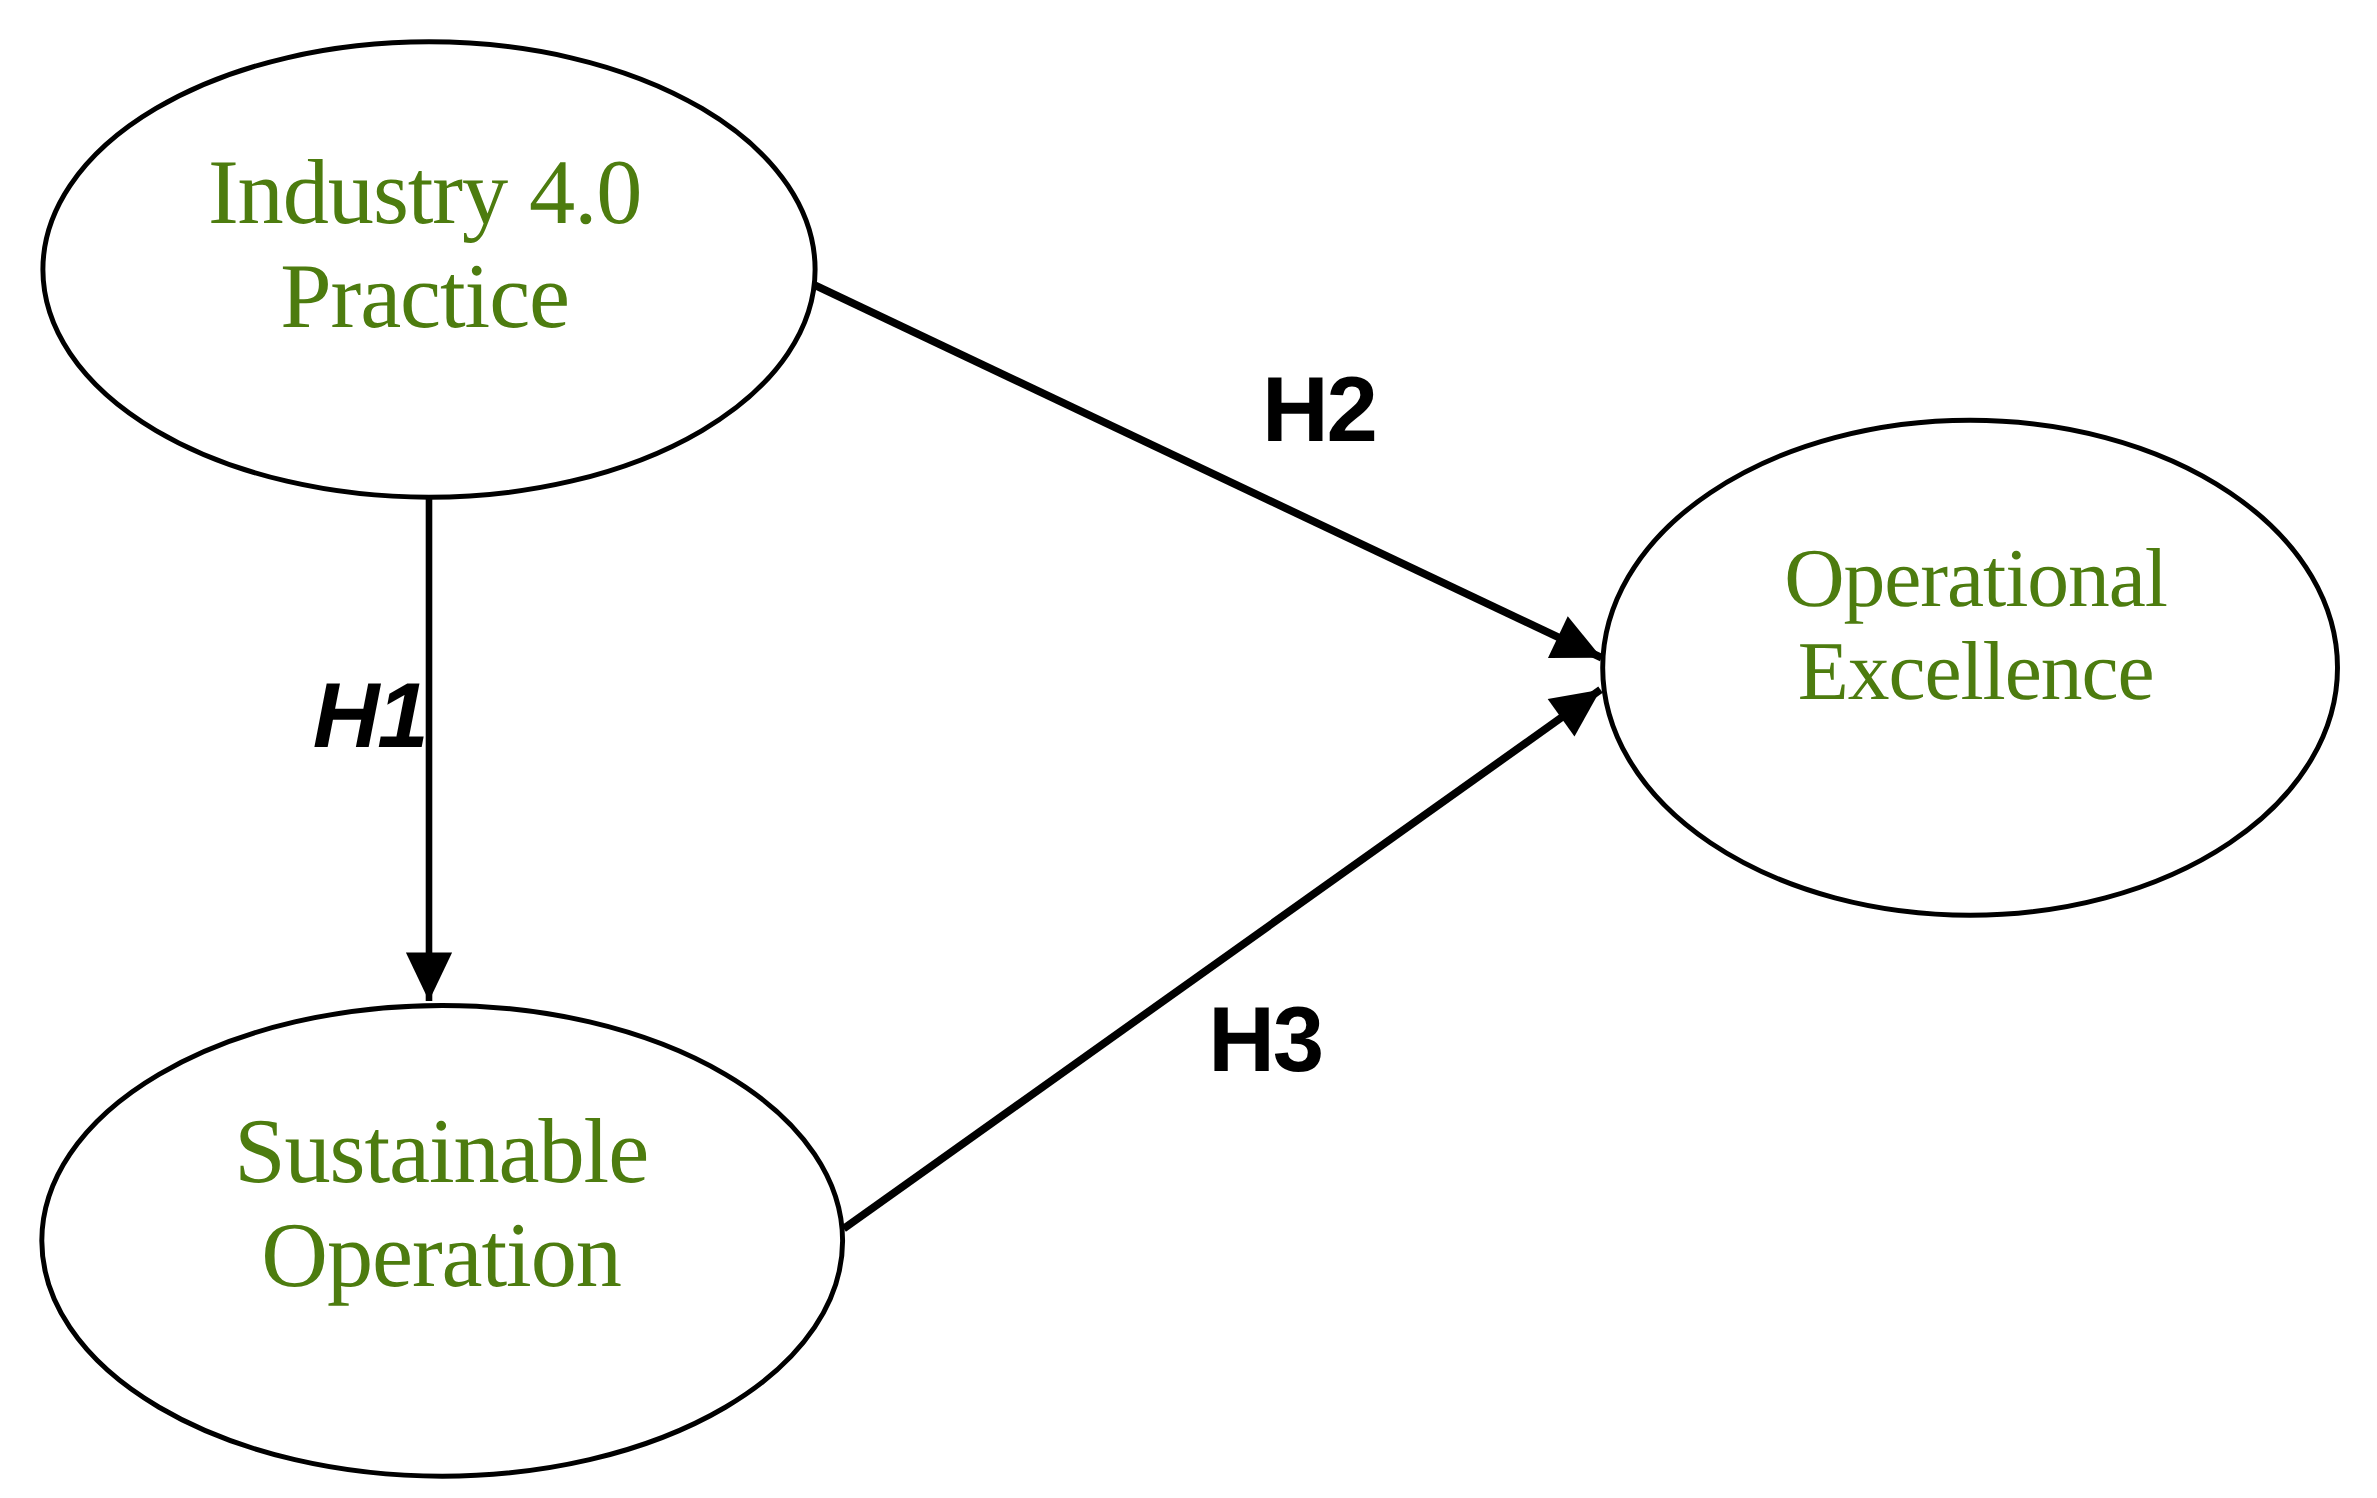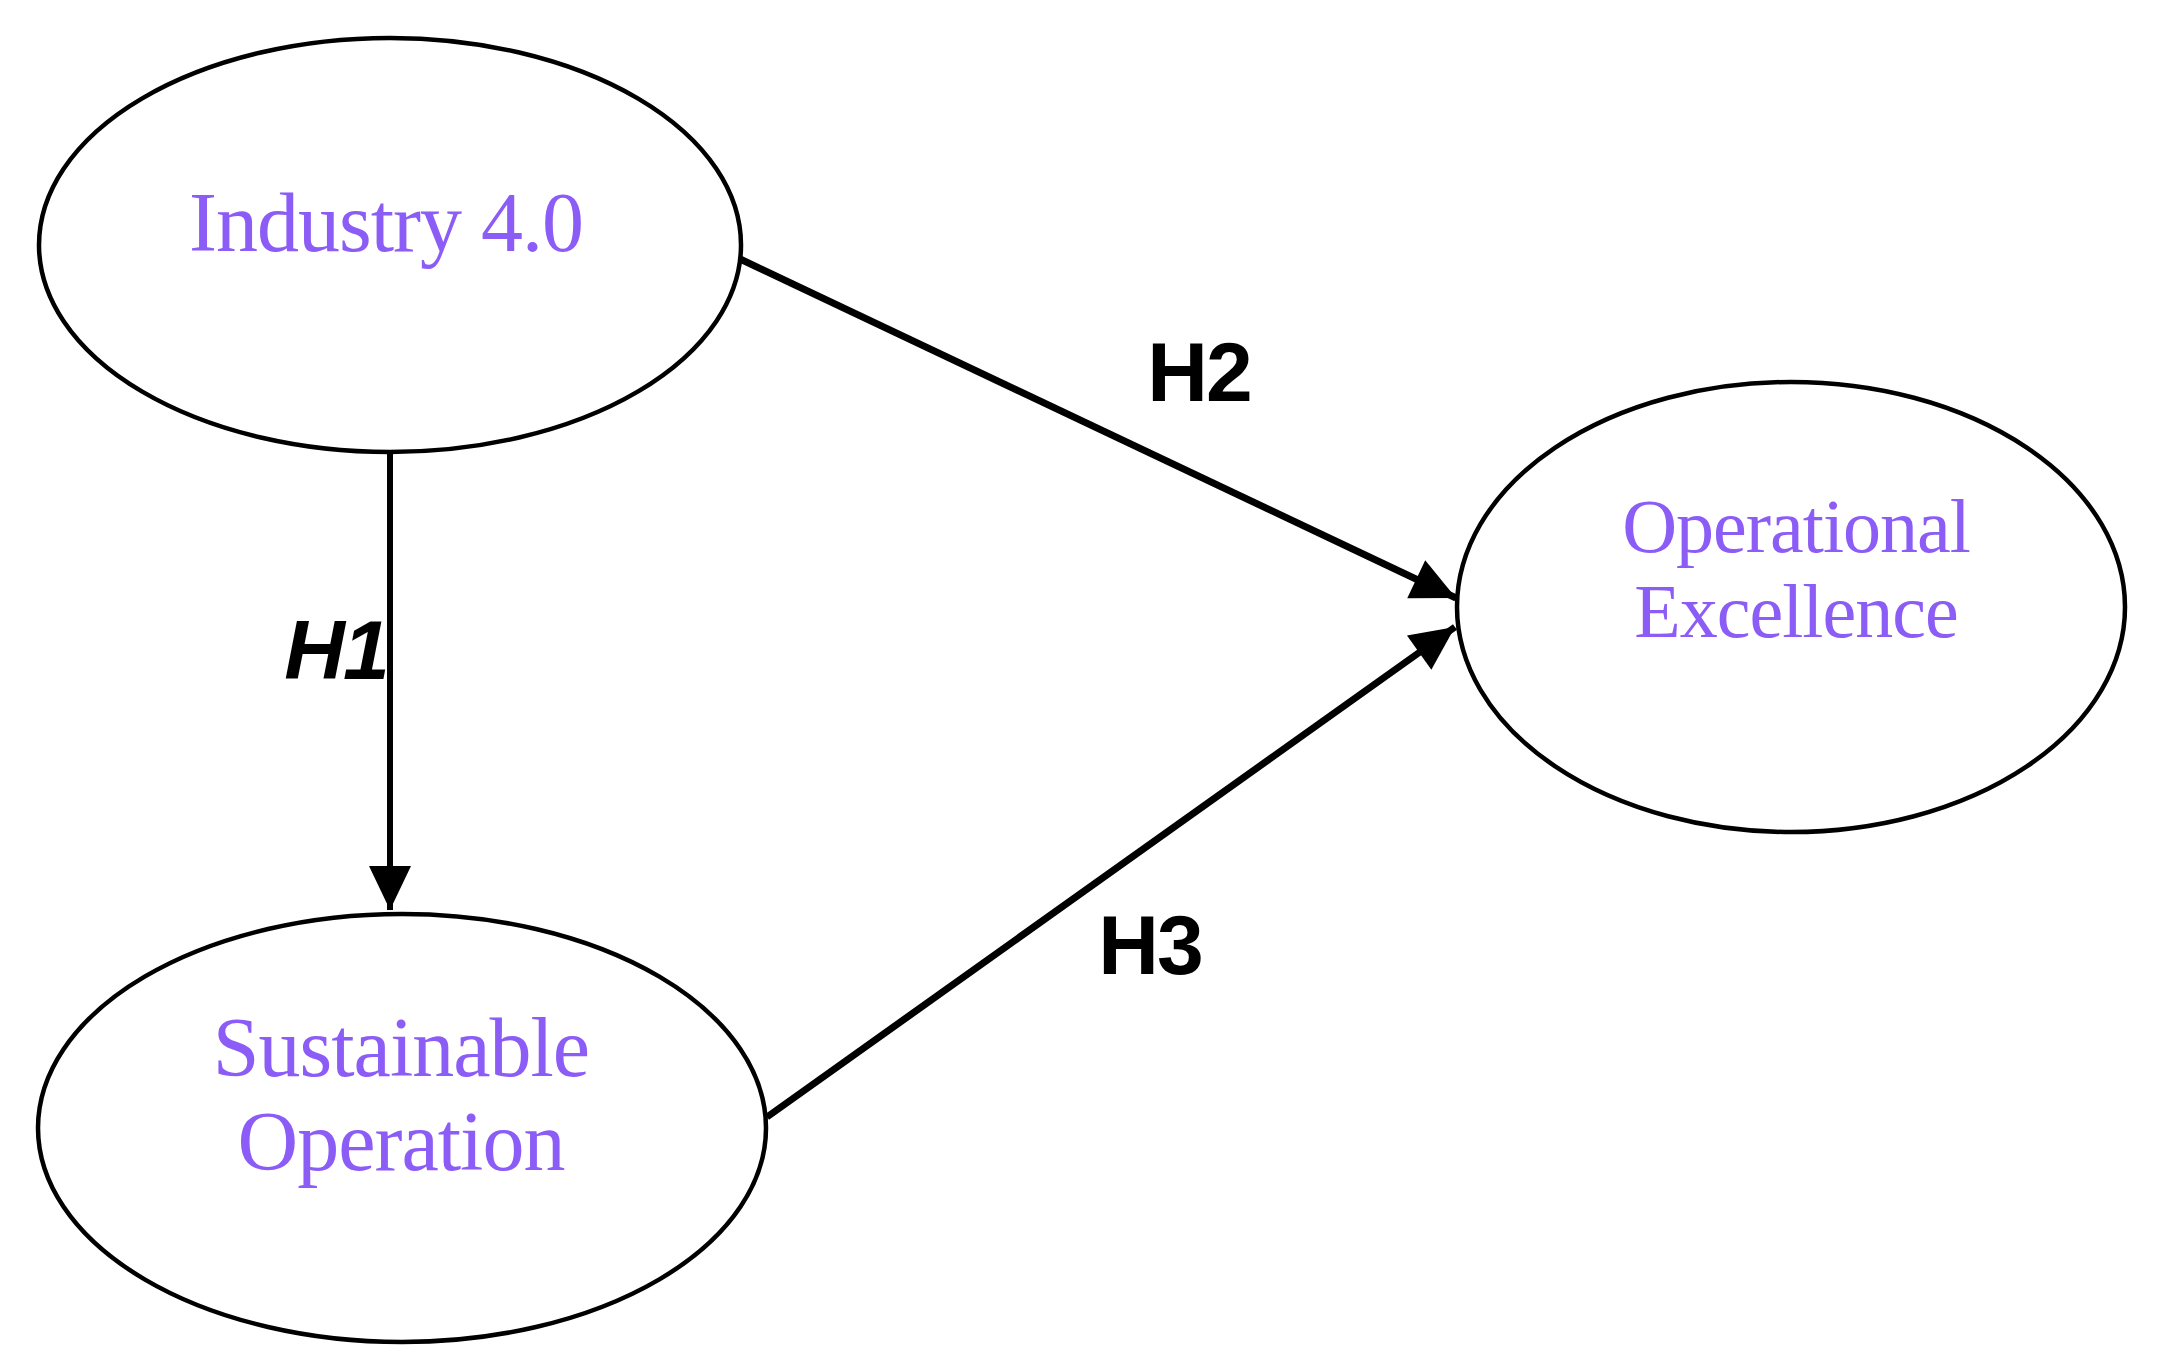--- a/index.html
+++ b/index.html
@@ -39,21 +39,21 @@
     top: 0;
     width: 100%;
     height: 100%;
     pointer-events: none;
   }
   .node-label {
     position: absolute;
     transform: translate(-50%, -50%);
     text-align: center;
     white-space: nowrap;
-    color: #8b5cf6;
+    color: #4d7c0f;
     font-family: "Liberation Serif", "DejaVu Serif", serif;
     letter-spacing: -1px;
     line-height: 1.12;
   }
   .node-label .label-line {
     display: block;
   }
   .edge-label {
     position: absolute;
     transform: translate(-50%, -50%);
@@ -80,20 +80,21 @@
       <ellipse cx="390" cy="245" rx="351" ry="207" stroke="#000000" stroke-width="4.5" class="node-ellipse"></ellipse>
       <ellipse cx="402" cy="1128" rx="364" ry="214" stroke="#000000" stroke-width="4.5" class="node-ellipse"></ellipse>
       <ellipse cx="1791" cy="607" rx="334" ry="225" stroke="#000000" stroke-width="4.5" class="node-ellipse"></ellipse>
     </svg>
   <div class="label-layer" id="label-layer">
       <div class="edge-label" style="left: 336px; top: 650px; font-size: 84px; font-style: italic;">H1</div>
       <div class="edge-label" style="left: 1199px; top: 372px; font-size: 84px;">H2</div>
       <div class="edge-label" style="left: 1150px; top: 945px; font-size: 84px;">H3</div>
       <div class="node-label" style="left: 386px; top: 223px; font-size: 84px;">
         <span class="label-line">Industry 4.0</span>
+        <span class="label-line">Practice</span>
       </div>
       <div class="node-label" style="left: 401px; top: 1095px; font-size: 84px;">
         <span class="label-line">Sustainable</span>
         <span class="label-line">Operation</span>
       </div>
       <div class="node-label" style="left: 1796px; top: 569px; font-size: 76px;">
         <span class="label-line">Operational</span>
         <span class="label-line">Excellence</span>
       </div>
     </div>

